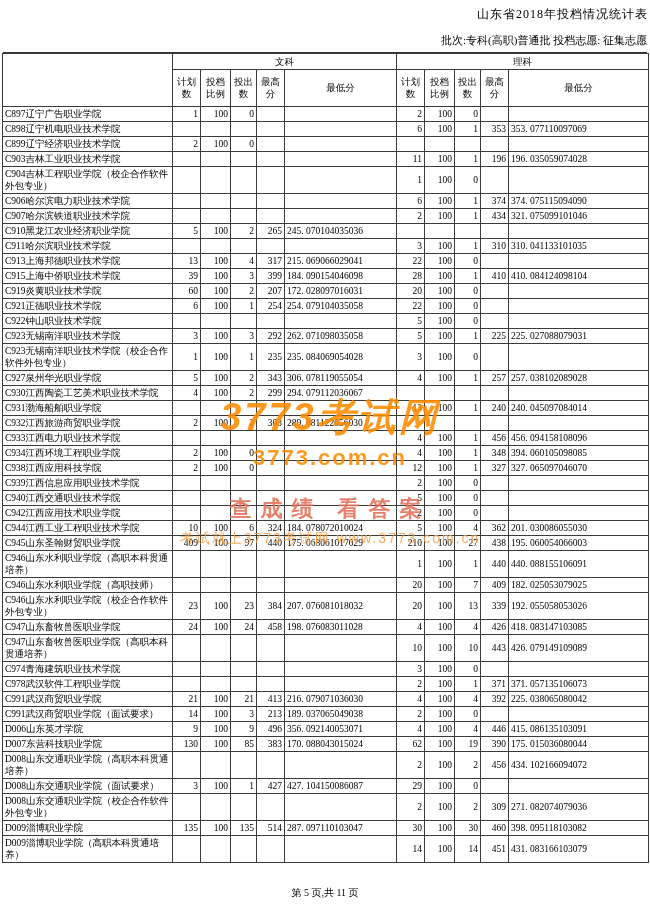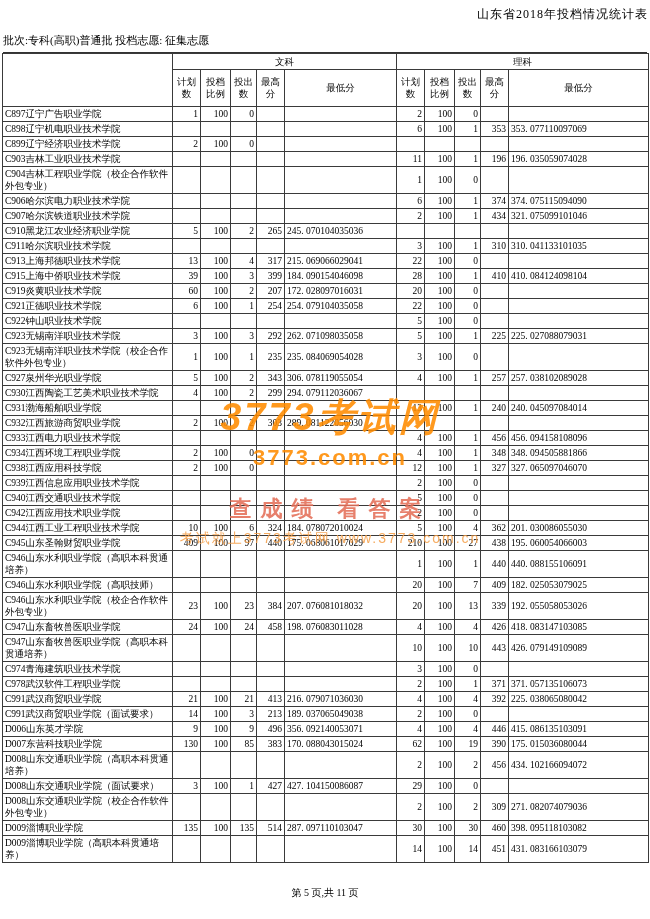--- a/index.html
+++ b/index.html
@@ -3,21 +3,21 @@
 <meta charset="utf-8">
 <style>
   html,body { margin:0; padding:0; }
   body {
     width:650px; height:919px; overflow:hidden; background:#ffffff;
     font-family:"Liberation Serif", serif; color:#000; position:relative;
   }
   .page { padding:6px 2px 0 2px; }
   .title { text-align:right; font-size:12px; letter-spacing:1px; }
   .subtitle {
-    text-align:left; font-size:11px; margin:10px 1px 0 1px;
+    text-align:right; font-size:11px; margin:10px 1px 0 1px;
     padding-bottom:4px; border-bottom:1px solid #333;
   }
   table.stats {
     border-collapse:collapse; width:646px; margin:0 auto; table-layout:fixed;
   }
   table.stats th, table.stats td {
     border:1px solid #3a3a3a; font-weight:normal;
     font-size:9.5px; line-height:12px; padding:1px 2px; vertical-align:middle;
     overflow:hidden;
   }
@@ -355,21 +355,21 @@
           <td class="school">C934江西环境工程职业学院</td>
           <td class="num">2</td>
           <td class="num">100</td>
           <td class="num">0</td>
           <td class="num"></td>
           <td class="min"></td>
           <td class="num">4</td>
           <td class="num">100</td>
           <td class="num">1</td>
           <td class="num">348</td>
-          <td class="min">348. 094505881866</td>
+          <td class="min">394. 060105098085</td>
         </tr>
         <tr>
           <td class="school">C938江西应用科技学院</td>
           <td class="num">2</td>
           <td class="num">100</td>
           <td class="num">0</td>
           <td class="num"></td>
           <td class="min"></td>
           <td class="num">12</td>
           <td class="num">100</td>

